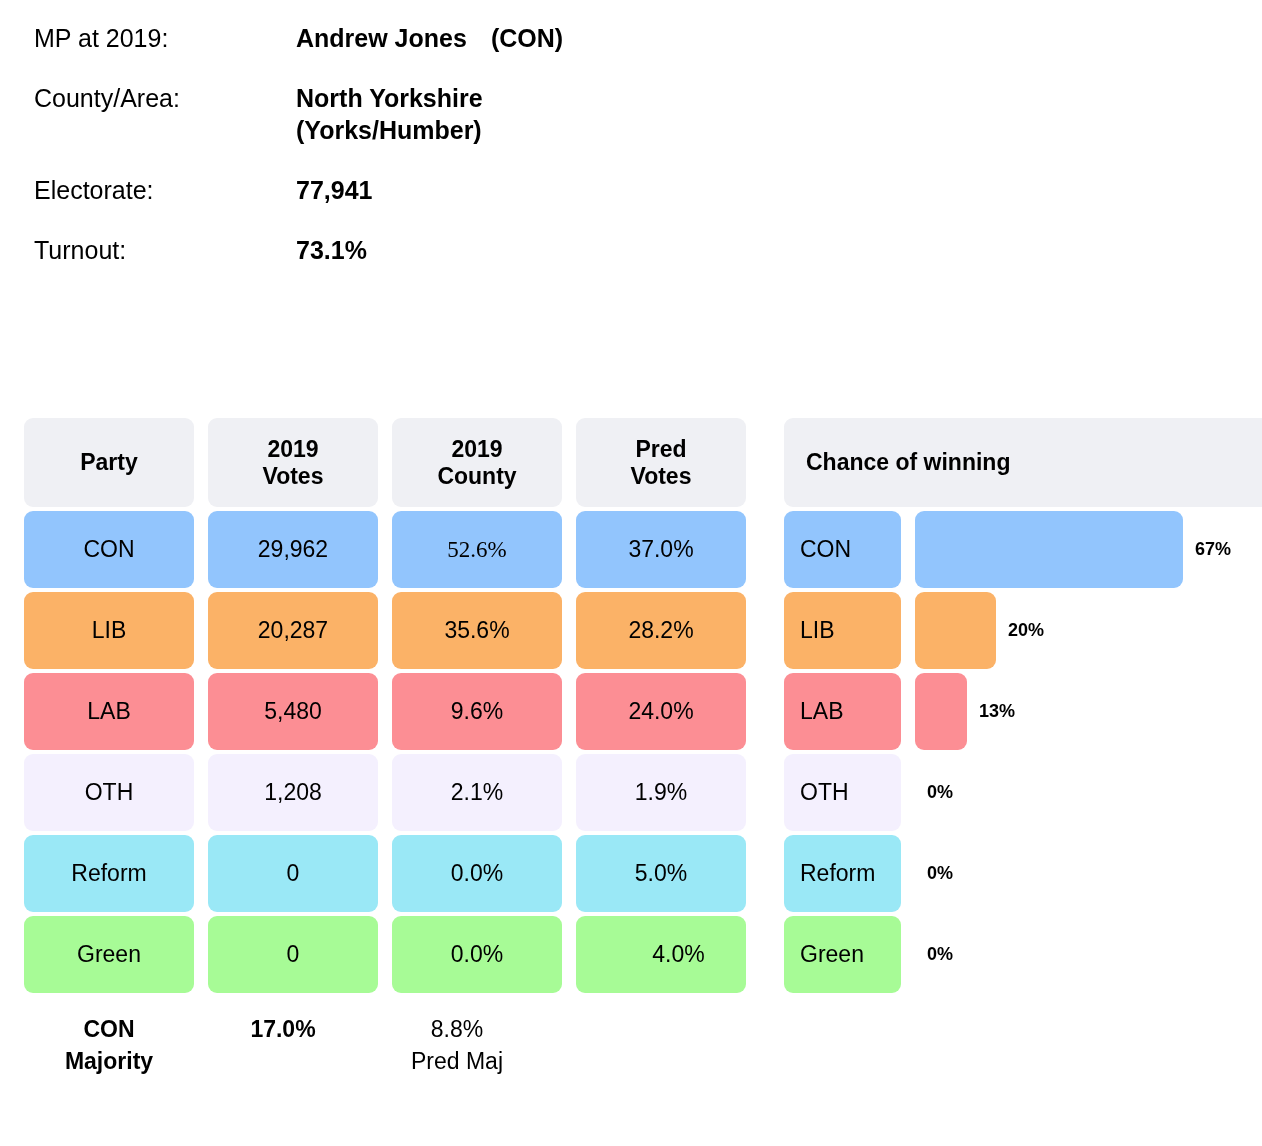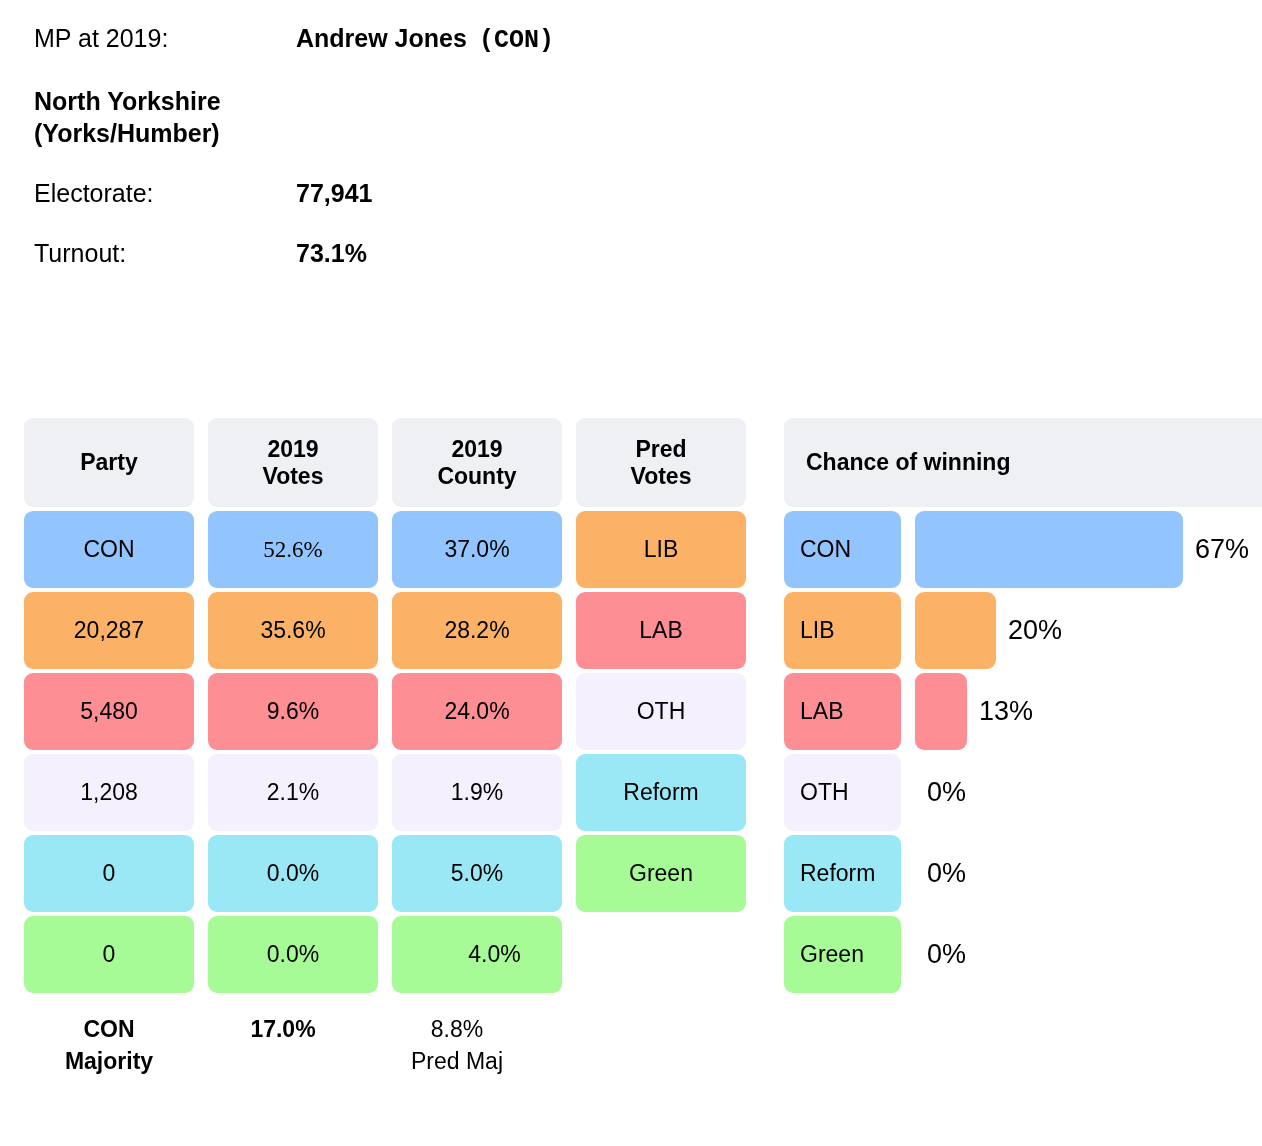--- a/index.html
+++ b/index.html
@@ -38,21 +38,21 @@
     flex: 0 0 222px;
     white-space: nowrap;
   }
   .info-value {
     font-size: 25px;
     font-weight: 700;
     line-height: 1.28;
   }
   .info-value .vline { display: block; }
   .mp-name-wrap { white-space: nowrap; }
-  .mp-party { margin-left: 12px; font-family: Liberation Mono, monospace; }
+  .mp-party { margin-left: 24px; }
 
   
   .tables {
     position: absolute;
     left: 0;
     top: 418px;
     width: 1262px;
   }
 
   
@@ -149,39 +149,40 @@
     display: flex;
     align-items: center;
     margin-left: 14px;
     flex: 1 1 auto;
   }
   .chance-bar {
     border-radius: 9px;
     height: 77px;
   }
   .chance-pct {
-    font-size: 27px;
-    font-weight: 400;
+    font-size: 18px;
+    font-weight: 700;
     margin-left: 12px;
     white-space: nowrap;
   }
 </style>
 </head>
 <body>
 
 <div class="info-block">
 
   <div class="info-row">
     <div class="info-label">MP at 2019:</div>
     <div class="info-value mp-name-wrap">
       <span>Andrew Jones</span><span class="mp-party">(CON)</span>
     </div>
   </div>
 
   <div class="info-row">
+    <div class="info-label">County/Area:</div>
     <div class="info-value">
       <span class="vline">North Yorkshire</span>
       <span class="vline">(Yorks/Humber)</span>
     </div>
   </div>
 
   <div class="info-row">
     <div class="info-label">Electorate:</div>
     <div class="info-value">77,941</div>
   </div>
@@ -205,20 +206,21 @@
       </div>
       <div class="cell head-cell">
         <span>2019</span>
         <span>County</span>
       </div>
       <div class="cell head-cell">
         <span>Pred</span>
         <span>Votes</span>
       </div>
       <div class="cell data-cell" style="background: rgb(146, 197, 253);">CON</div>
+      <div class="cell data-cell" style="background: rgb(146, 197, 253);">29,962</div>
       <div class="cell data-cell" style="background: rgb(146, 197, 253); font-family: Liberation Serif, serif;">52.6%</div>
       <div class="cell data-cell" style="background: rgb(146, 197, 253);">37.0%</div>
       <div class="cell data-cell" style="background: rgb(251, 178, 103);">LIB</div>
       <div class="cell data-cell" style="background: rgb(251, 178, 103);">20,287</div>
       <div class="cell data-cell" style="background: rgb(251, 178, 103);">35.6%</div>
       <div class="cell data-cell" style="background: rgb(251, 178, 103);">28.2%</div>
       <div class="cell data-cell" style="background: rgb(252, 142, 148);">LAB</div>
       <div class="cell data-cell" style="background: rgb(252, 142, 148);">5,480</div>
       <div class="cell data-cell" style="background: rgb(252, 142, 148);">9.6%</div>
       <div class="cell data-cell" style="background: rgb(252, 142, 148);">24.0%</div>

